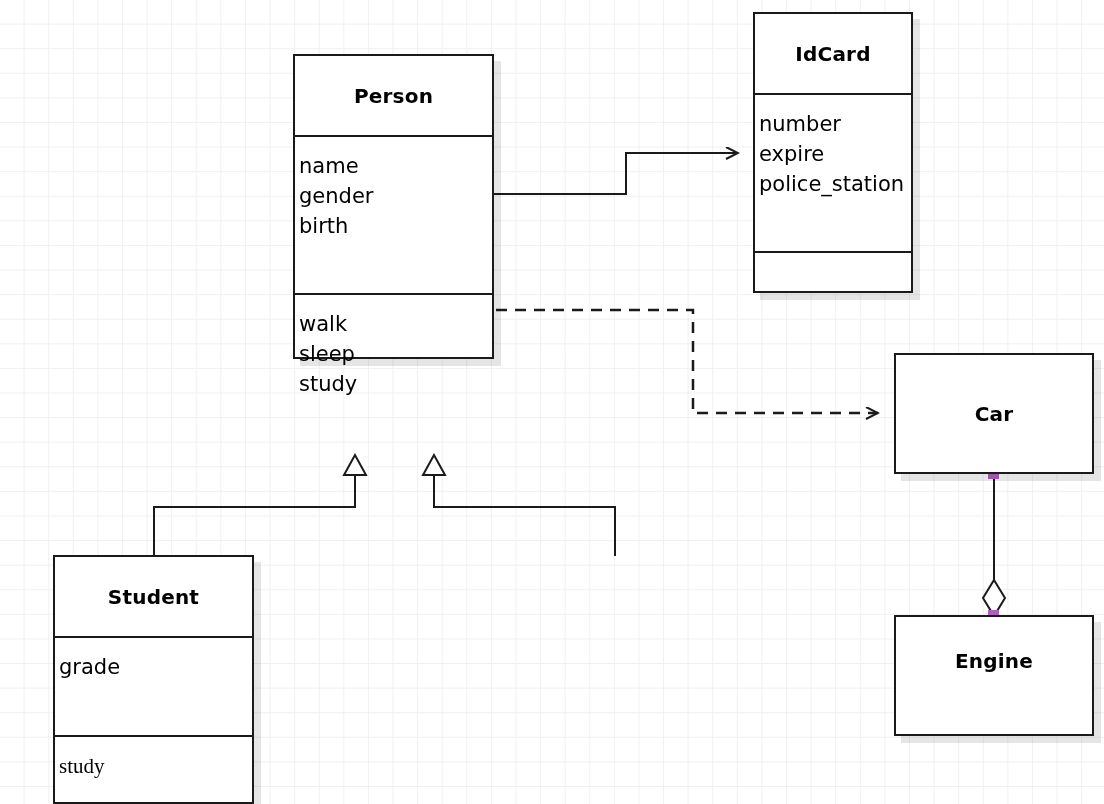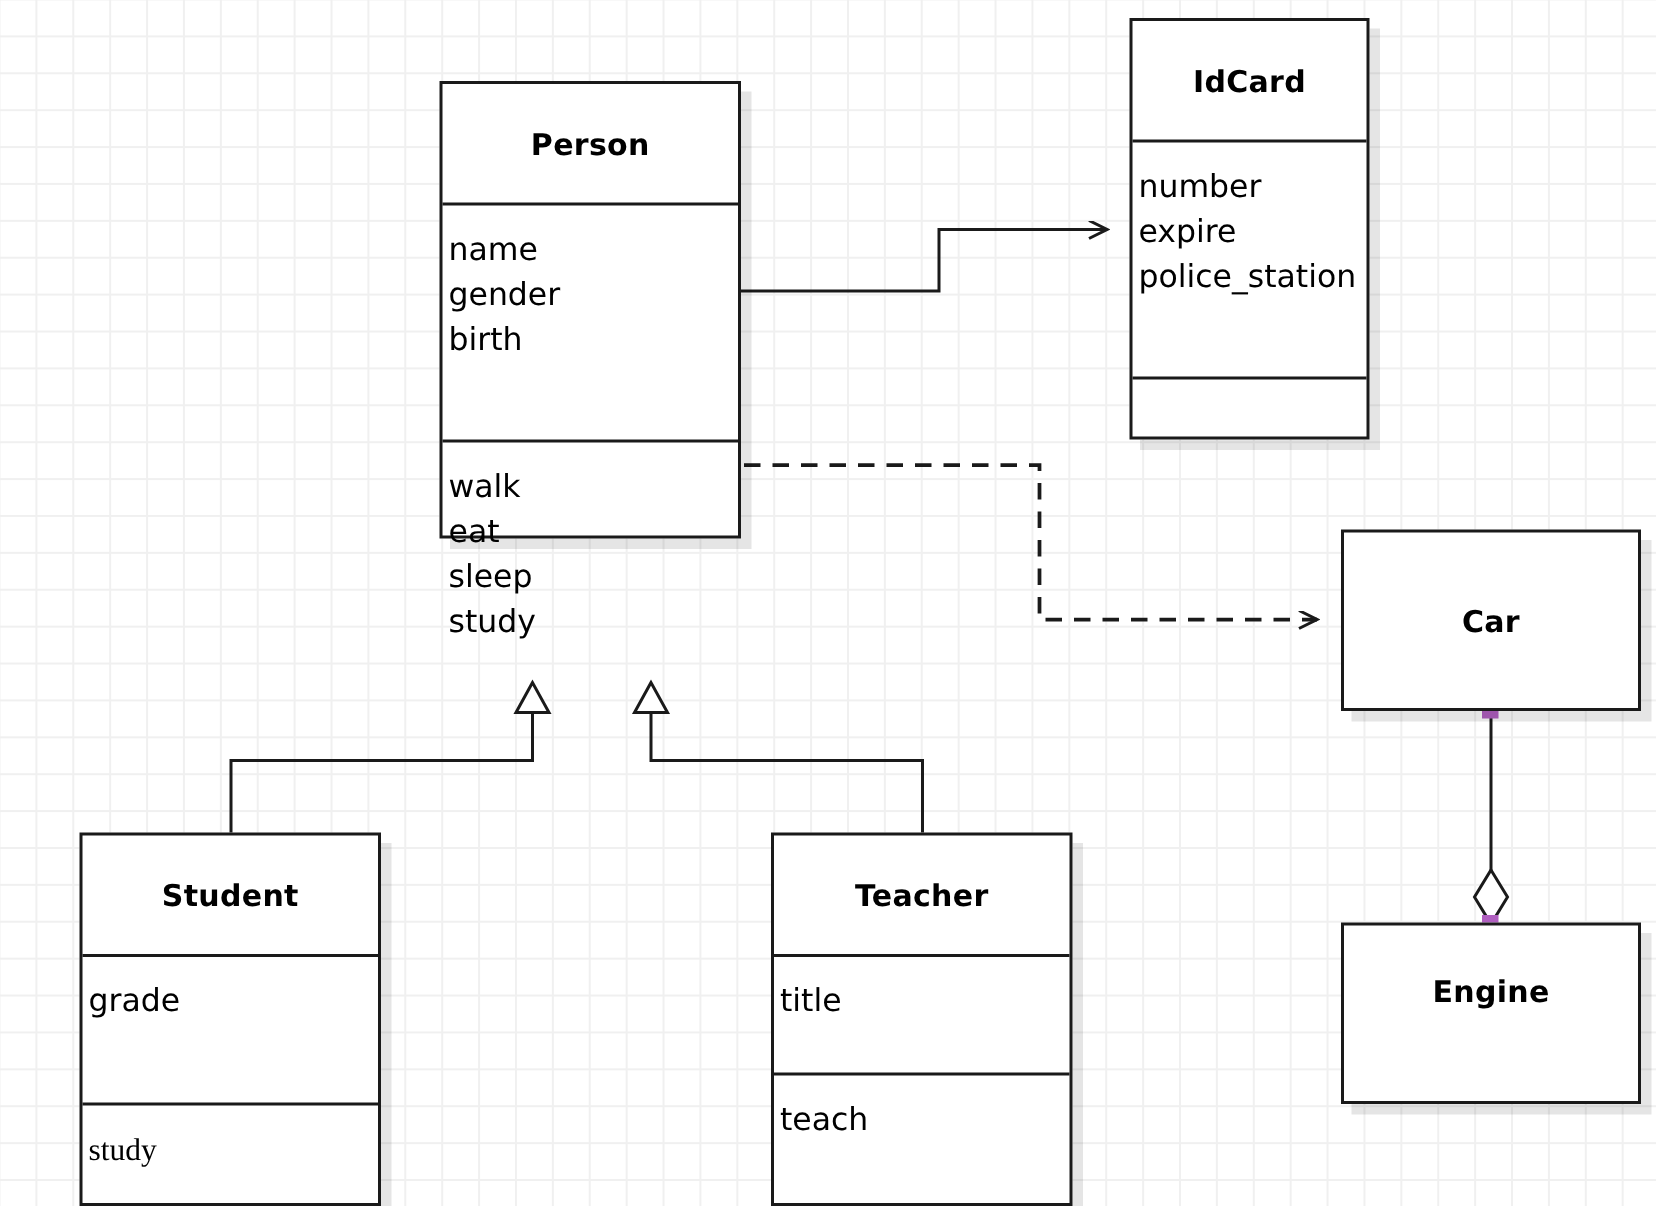--- a/index.html
+++ b/index.html
@@ -112,21 +112,20 @@
     <div class="uml-section uml-title" style="height:79px;">
       <span>Person</span>
     </div>
     <div class="uml-section uml-members" style="height:158px;">
       <div class="uml-member">name</div>
       <div class="uml-member">gender</div>
       <div class="uml-member">birth</div>
     </div>
     <div class="uml-section uml-members" style="height:165px;">
       <div class="uml-member">walk</div>
-      <div class="uml-member">eat</div>
       <div class="uml-member">sleep</div>
       <div class="uml-member">study</div>
     </div>
   </div>
 
   <div class="uml-class" style="left:753px; top:12px; width:160px; height:281px;">
     <div class="uml-section uml-title" style="height:79px;">
       <span>IdCard</span>
     </div>
     <div class="uml-section uml-members" style="height:158px;">
@@ -142,31 +141,20 @@
       <span>Student</span>
     </div>
     <div class="uml-section uml-members" style="height:99px;">
       <div class="uml-member">grade</div>
     </div>
     <div class="uml-section uml-members" style="height:89px;font-family:Liberation Serif, serif;">
       <div class="uml-member">study</div>
     </div>
   </div>
 
-  <div class="uml-class" style="left:514px; top:555px; width:201px; height:249px;">
-    <div class="uml-section uml-title" style="height:79px;">
-      <span>Teacher</span>
-    </div>
-    <div class="uml-section uml-members" style="height:79px;">
-      <div class="uml-member">title</div>
-    </div>
-    <div class="uml-section uml-members" style="height:89px;">
-      <div class="uml-member">teach</div>
-    </div>
-  </div>
 
   <div class="uml-class" style="left:894px; top:353px; width:200px; height:121px;">
     <div class="uml-section uml-title" style="height:117px;">
       <span>Car</span>
     </div>
   </div>
 
   <div class="uml-class" style="left:894px; top:615px; width:200px; height:121px;">
     <div class="uml-section uml-title" style="height:87px;">
       <span>Engine</span>

